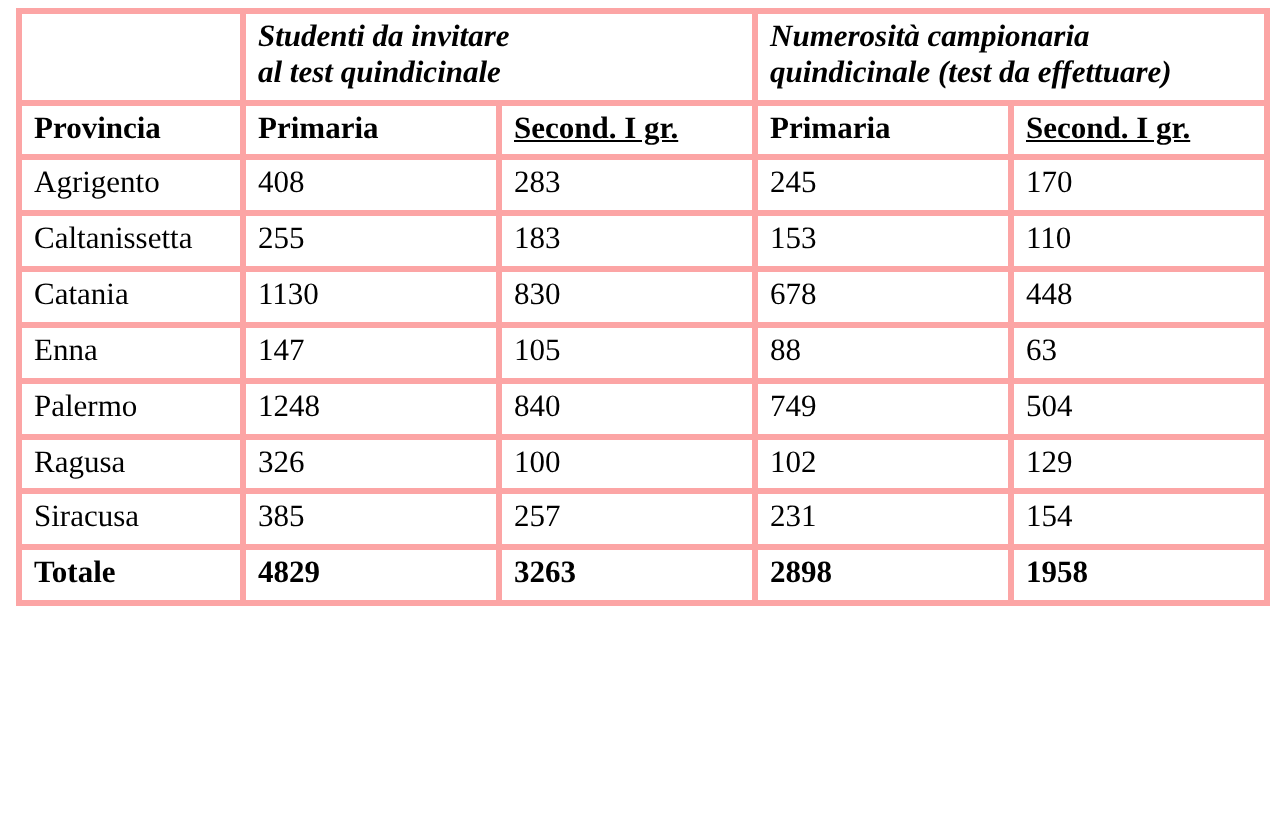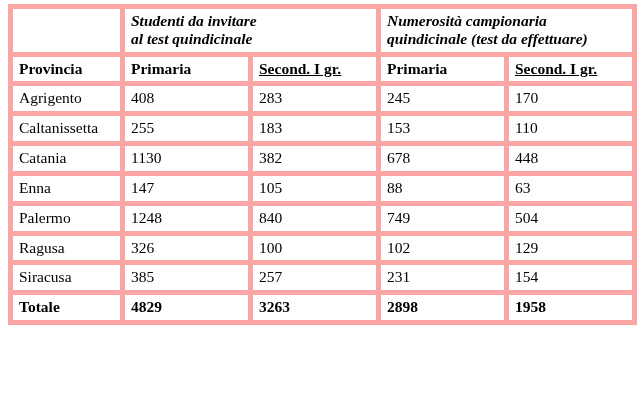--- a/index.html
+++ b/index.html
@@ -20,21 +20,21 @@
     top: 4px;
     width: 624px;
   }
   table.data-table {
     border-collapse: collapse;
     width: 624px;
     table-layout: fixed;
   }
   table.data-table td,
   table.data-table th {
-    border: 5px solid #fca5a5;
+    border: 3px solid #fca5a5;
     padding: 3px 6px 4px 6px;
     font-size: 15.5px;
     line-height: 1.15;
     text-align: left;
     vertical-align: middle;
     height: 26px;
     box-sizing: border-box;
     background: #ffffff;
   }
   
@@ -127,21 +127,21 @@
       <tr>
         <td class="row-label"><span class="spell">Caltanissetta</span></td>
         <td>255</td>
         <td>183</td>
         <td>153</td>
         <td>110</td>
       </tr>
       <tr>
         <td class="row-label"><span class="spell">Catania</span></td>
         <td>1130</td>
-        <td>382</td>
+        <td>830</td>
         <td>678</td>
         <td>448</td>
       </tr>
       <tr>
         <td class="row-label"><span class="spell">Enna</span></td>
         <td>147</td>
         <td>105</td>
         <td>88</td>
         <td>63</td>
       </tr>

